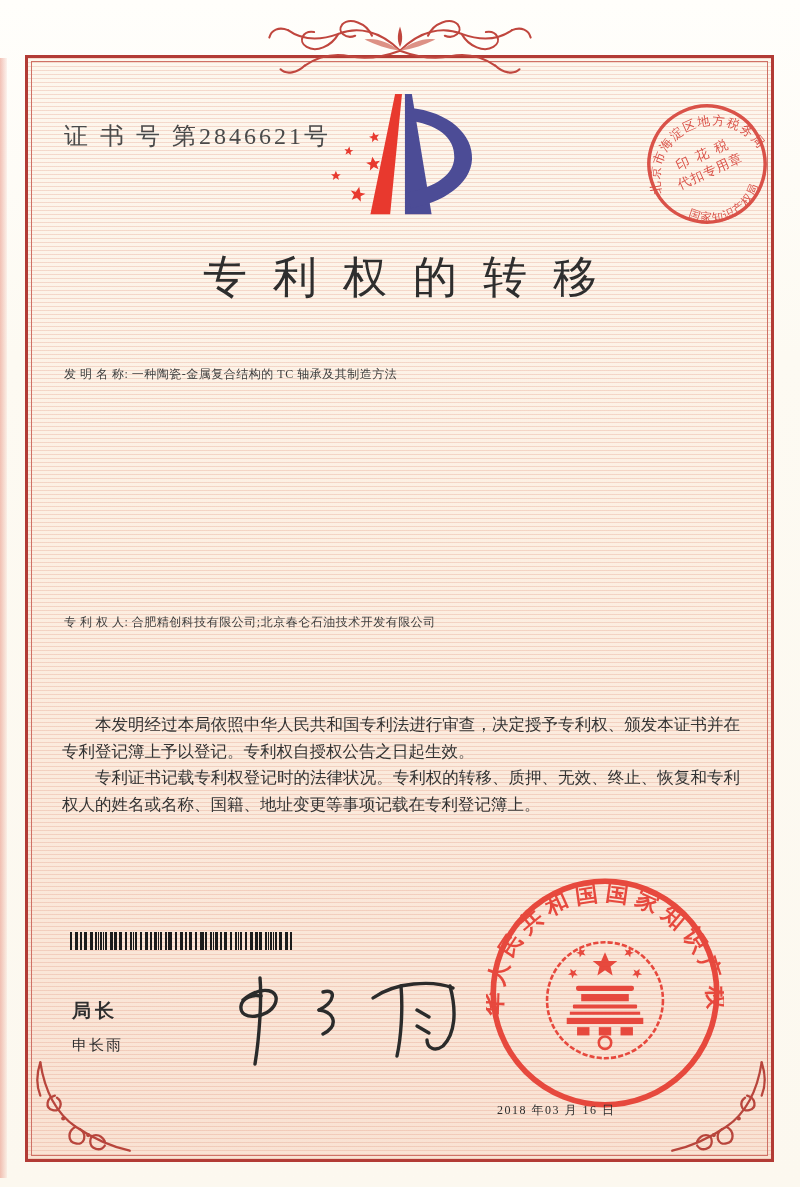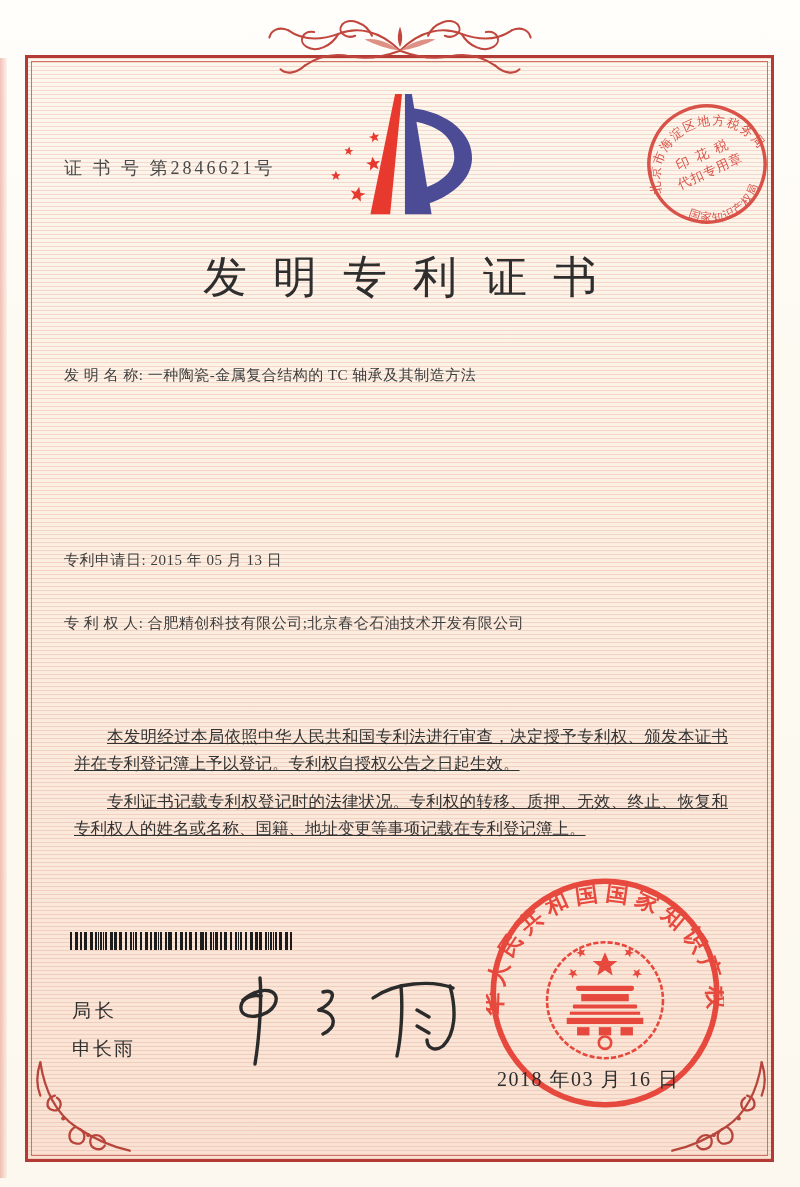--- a/index.html
+++ b/index.html
@@ -24,55 +24,55 @@
     border:3px solid #b23b35;
     background:
       repeating-linear-gradient(0deg, rgba(224,148,126,0.30) 0 1px, rgba(255,255,255,0) 1px 4px),
       linear-gradient(180deg,#fdf7ee 0%,#fcefe2 45%,#f9e2d3 100%);
   }
   .frame-inner{
     position:absolute;left:3px;top:3px;right:3px;bottom:3px;
     border:1px solid #cf7166;
   }
   .cert-no{
-    left:64px;top:120px;font-size:18px;color:#4a4a4a;letter-spacing:3px;margin-top:36px;
+    left:64px;top:120px;font-size:24px;color:#4a4a4a;letter-spacing:3px;
   }
   .title{
     left:0;top:248px;width:800px;text-align:center;
     font-size:44px;color:#2e2e2e;letter-spacing:26px;padding-left:26px;
     box-sizing:border-box;font-weight:500;
   }
   .field-row{
-    left:64px;width:680px;font-size:15px;color:#3d3d3d;letter-spacing:.5px;
+    left:64px;width:680px;font-size:12px;color:#3d3d3d;letter-spacing:.5px;
     white-space:nowrap;
   }
   .paras{
     left:62px;top:712px;width:678px;
     font-size:16.5px;line-height:26.5px;color:#333;text-align:justify;
   }
-  .paras p{margin:12px;text-indent:2em;text-decoration:underline;}
+  .paras p{margin:0;text-indent:2em;}
   .barcode{
     left:70px;top:932px;width:224px;height:18px;
     background:
       repeating-linear-gradient(90deg,#1c1c1c 0 2px,transparent 2px 5px),
       repeating-linear-gradient(90deg,#1c1c1c 0 1px,transparent 1px 7px),
       repeating-linear-gradient(90deg,#1c1c1c 0 1px,transparent 1px 11px);
   }
   .director-title{
     left:72px;top:998px;font-size:19px;color:#2f2f2f;letter-spacing:4px;
-    font-family:"Liberation Sans","DejaVu Sans",sans-serif;font-weight:400;
+    font-family:"Liberation Sans","DejaVu Sans",sans-serif;font-weight:700;
   }
   .director-name{
-    left:72px;top:1036px;font-size:19px;color:#2f2f2f;letter-spacing:2px;
+    left:72px;top:1036px;font-size:15px;color:#2f2f2f;letter-spacing:2px;
     font-family:"Liberation Sans","DejaVu Sans",sans-serif;font-weight:500;
   }
   .signature{left:205px;top:970px;}
   .main-seal{left:486px;top:874px;opacity:.9;}
   .issue-date{
-    left:497px;top:1066px;font-size:20px;color:#2d2d2d;letter-spacing:1.5px;z-index:5;
+    left:497px;top:1102px;font-size:12px;color:#2d2d2d;letter-spacing:1.5px;z-index:5;
   }
   .tax-seal{left:641px;top:98px;transform:rotate(-24deg);opacity:.85;}
   .logo{left:312px;top:88px;}
   .orn-top{left:252px;top:4px;z-index:3;}
   .orn-corner{z-index:3;}
   .orn-br{left:666px;top:1054px;}
   .orn-bl{left:32px;top:1054px;transform:scaleX(-1);}
   svg{display:block;}
 </style>
 </head>
@@ -150,29 +150,25 @@
     <text fill="#d4372e" font-size="12.5" letter-spacing="1.5">
       <textPath href="#tax-top-arc" startOffset="50%" text-anchor="middle">北京市海淀区地方税务局</textPath>
     </text>
     <text fill="#d4372e" font-size="11.5" letter-spacing="1">
       <textPath href="#tax-bottom-arc" startOffset="50%" text-anchor="middle">国家知识产权局</textPath>
     </text>
     <text x="66" y="60" text-anchor="middle" fill="#d4372e" font-size="13.5" letter-spacing="2">印 花 税</text>
     <text x="66" y="78" text-anchor="middle" fill="#d4372e" font-size="13" letter-spacing="1">代扣专用章</text>
   </svg>
 
-  <div class="abs title">发明专利证书</div>
+  <div class="abs title">专利权的转移</div>
 
   <div class="abs field-row" style="top:366px">
     <span>发 明 名 称:</span>
     <span>一种陶瓷-金属复合结构的 TC 轴承及其制造方法</span>
-  </div>
-  <div class="abs field-row" style="top:551px">
-    <span>专利申请日:</span>
-    <span>2015 年 05 月 13 日</span>
   </div>
   <div class="abs field-row" style="top:614px">
     <span>专 利 权 人:</span>
     <span>合肥精创科技有限公司;北京春仑石油技术开发有限公司</span>
   </div>
 
   <div class="abs paras">
     <p>本发明经过本局依照中华人民共和国专利法进行审查，决定授予专利权、颁发本证书并在专利登记簿上予以登记。专利权自授权公告之日起生效。</p>
     <p>专利证书记载专利权登记时的法律状况。专利权的转移、质押、无效、终止、恢复和专利权人的姓名或名称、国籍、地址变更等事项记载在专利登记簿上。</p>
   </div>

